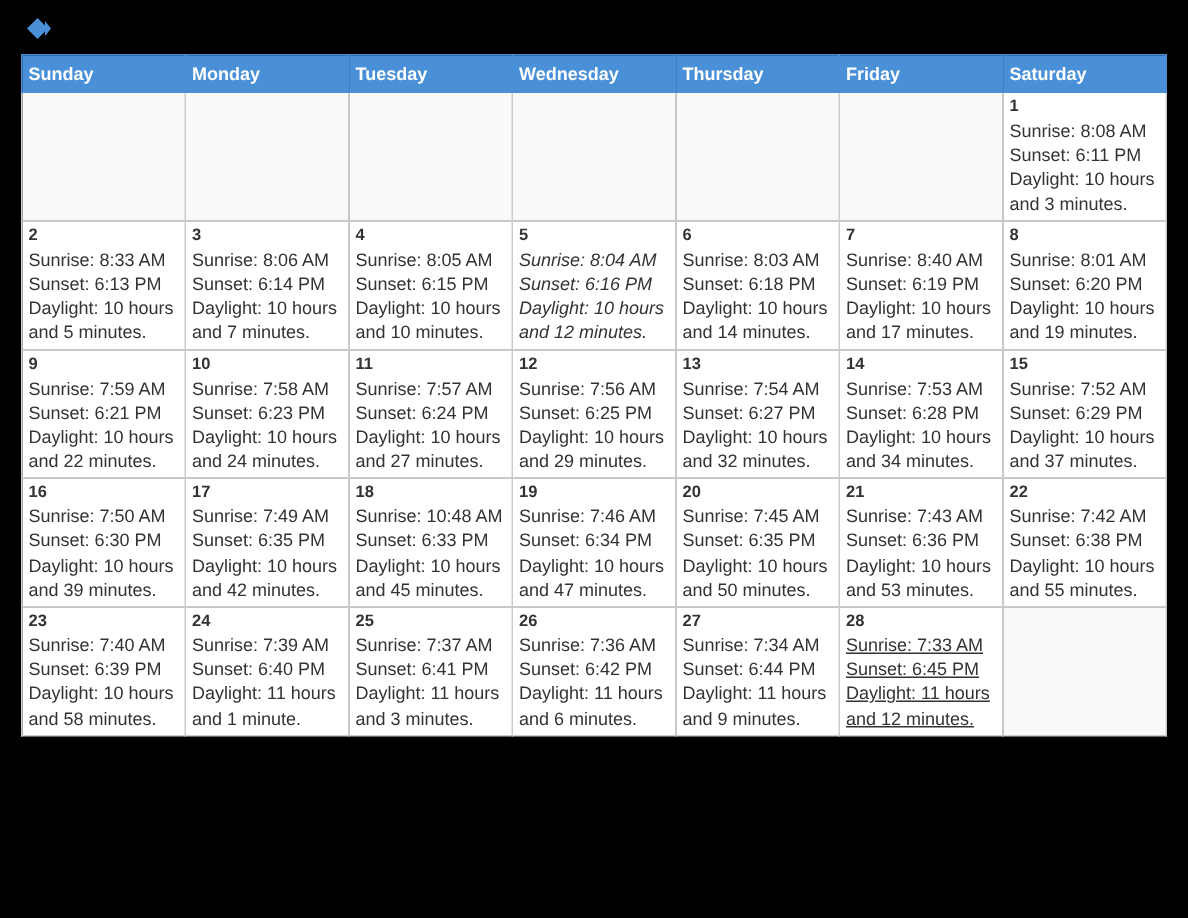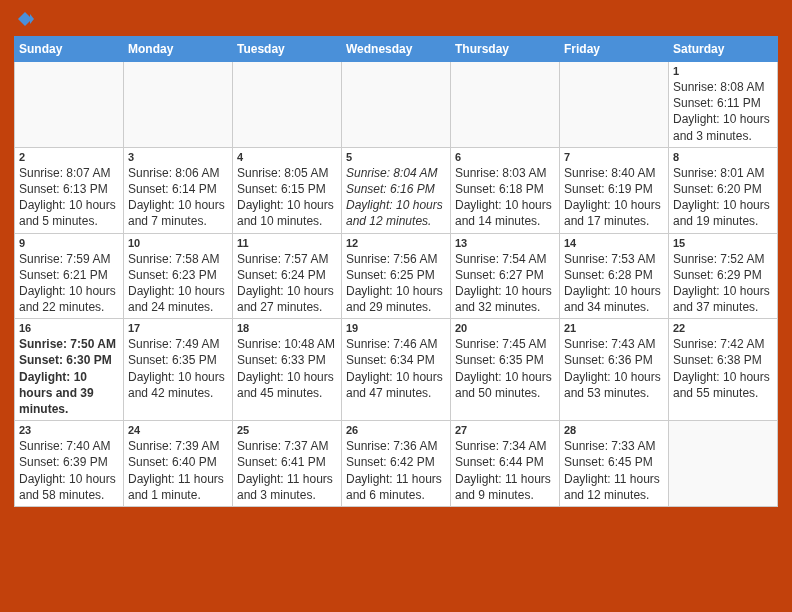--- a/index.html
+++ b/index.html
@@ -6,21 +6,21 @@
     body {
       font-family: Arial, sans-serif;
       background: #fff;
       width: 792px;
       height: 612px;
       overflow: hidden;
     }
     .page {
       width: 792px;
       height: 612px;
-      background: #c2410c;
+      background: #000000;
       padding: 10px 14px 10px 14px;
     }
     .header {
       display: flex;
       justify-content: space-between;
       align-items: flex-start;
       margin-bottom: 8px;
     }
     .logo {
       display: flex;
@@ -143,21 +143,21 @@
           <td>
             <span class="day-num">1</span>
             <div class="day-info" style="white-space: pre-line;">Sunrise: 8:08 AM
 Sunset: 6:11 PM
 Daylight: 10 hours and 3 minutes.</div>
           </td>
         </tr>
         <tr>
           <td>
             <span class="day-num">2</span>
-            <div class="day-info" style="white-space: pre-line;">Sunrise: 8:07 AM
+            <div class="day-info" style="white-space: pre-line;">Sunrise: 8:33 AM
 Sunset: 6:13 PM
 Daylight: 10 hours and 5 minutes.</div>
           </td>
           <td>
             <span class="day-num">3</span>
             <div class="day-info" style="white-space: pre-line;">Sunrise: 8:06 AM
 Sunset: 6:14 PM
 Daylight: 10 hours and 7 minutes.</div>
           </td>
           <td>
@@ -231,21 +231,21 @@
           <td>
             <span class="day-num">15</span>
             <div class="day-info" style="white-space: pre-line;">Sunrise: 7:52 AM
 Sunset: 6:29 PM
 Daylight: 10 hours and 37 minutes.</div>
           </td>
         </tr>
         <tr>
           <td>
             <span class="day-num">16</span>
-            <div class="day-info" style="white-space: pre-line; font-weight: bold;">Sunrise: 7:50 AM
+            <div class="day-info" style="white-space: pre-line;">Sunrise: 7:50 AM
 Sunset: 6:30 PM
 Daylight: 10 hours and 39 minutes.</div>
           </td>
           <td>
             <span class="day-num">17</span>
             <div class="day-info" style="white-space: pre-line;">Sunrise: 7:49 AM
 Sunset: 6:35 PM
 Daylight: 10 hours and 42 minutes.</div>
           </td>
           <td>
@@ -305,21 +305,21 @@
 Daylight: 11 hours and 6 minutes.</div>
           </td>
           <td>
             <span class="day-num">27</span>
             <div class="day-info" style="white-space: pre-line;">Sunrise: 7:34 AM
 Sunset: 6:44 PM
 Daylight: 11 hours and 9 minutes.</div>
           </td>
           <td>
             <span class="day-num">28</span>
-            <div class="day-info" style="white-space: pre-line;">Sunrise: 7:33 AM
+            <div class="day-info" style="white-space: pre-line; text-decoration: underline;">Sunrise: 7:33 AM
 Sunset: 6:45 PM
 Daylight: 11 hours and 12 minutes.</div>
           </td>
           <td class="empty"></td>
         </tr>
       </tbody>
   </table>
 </div>
 
 </body></html>

